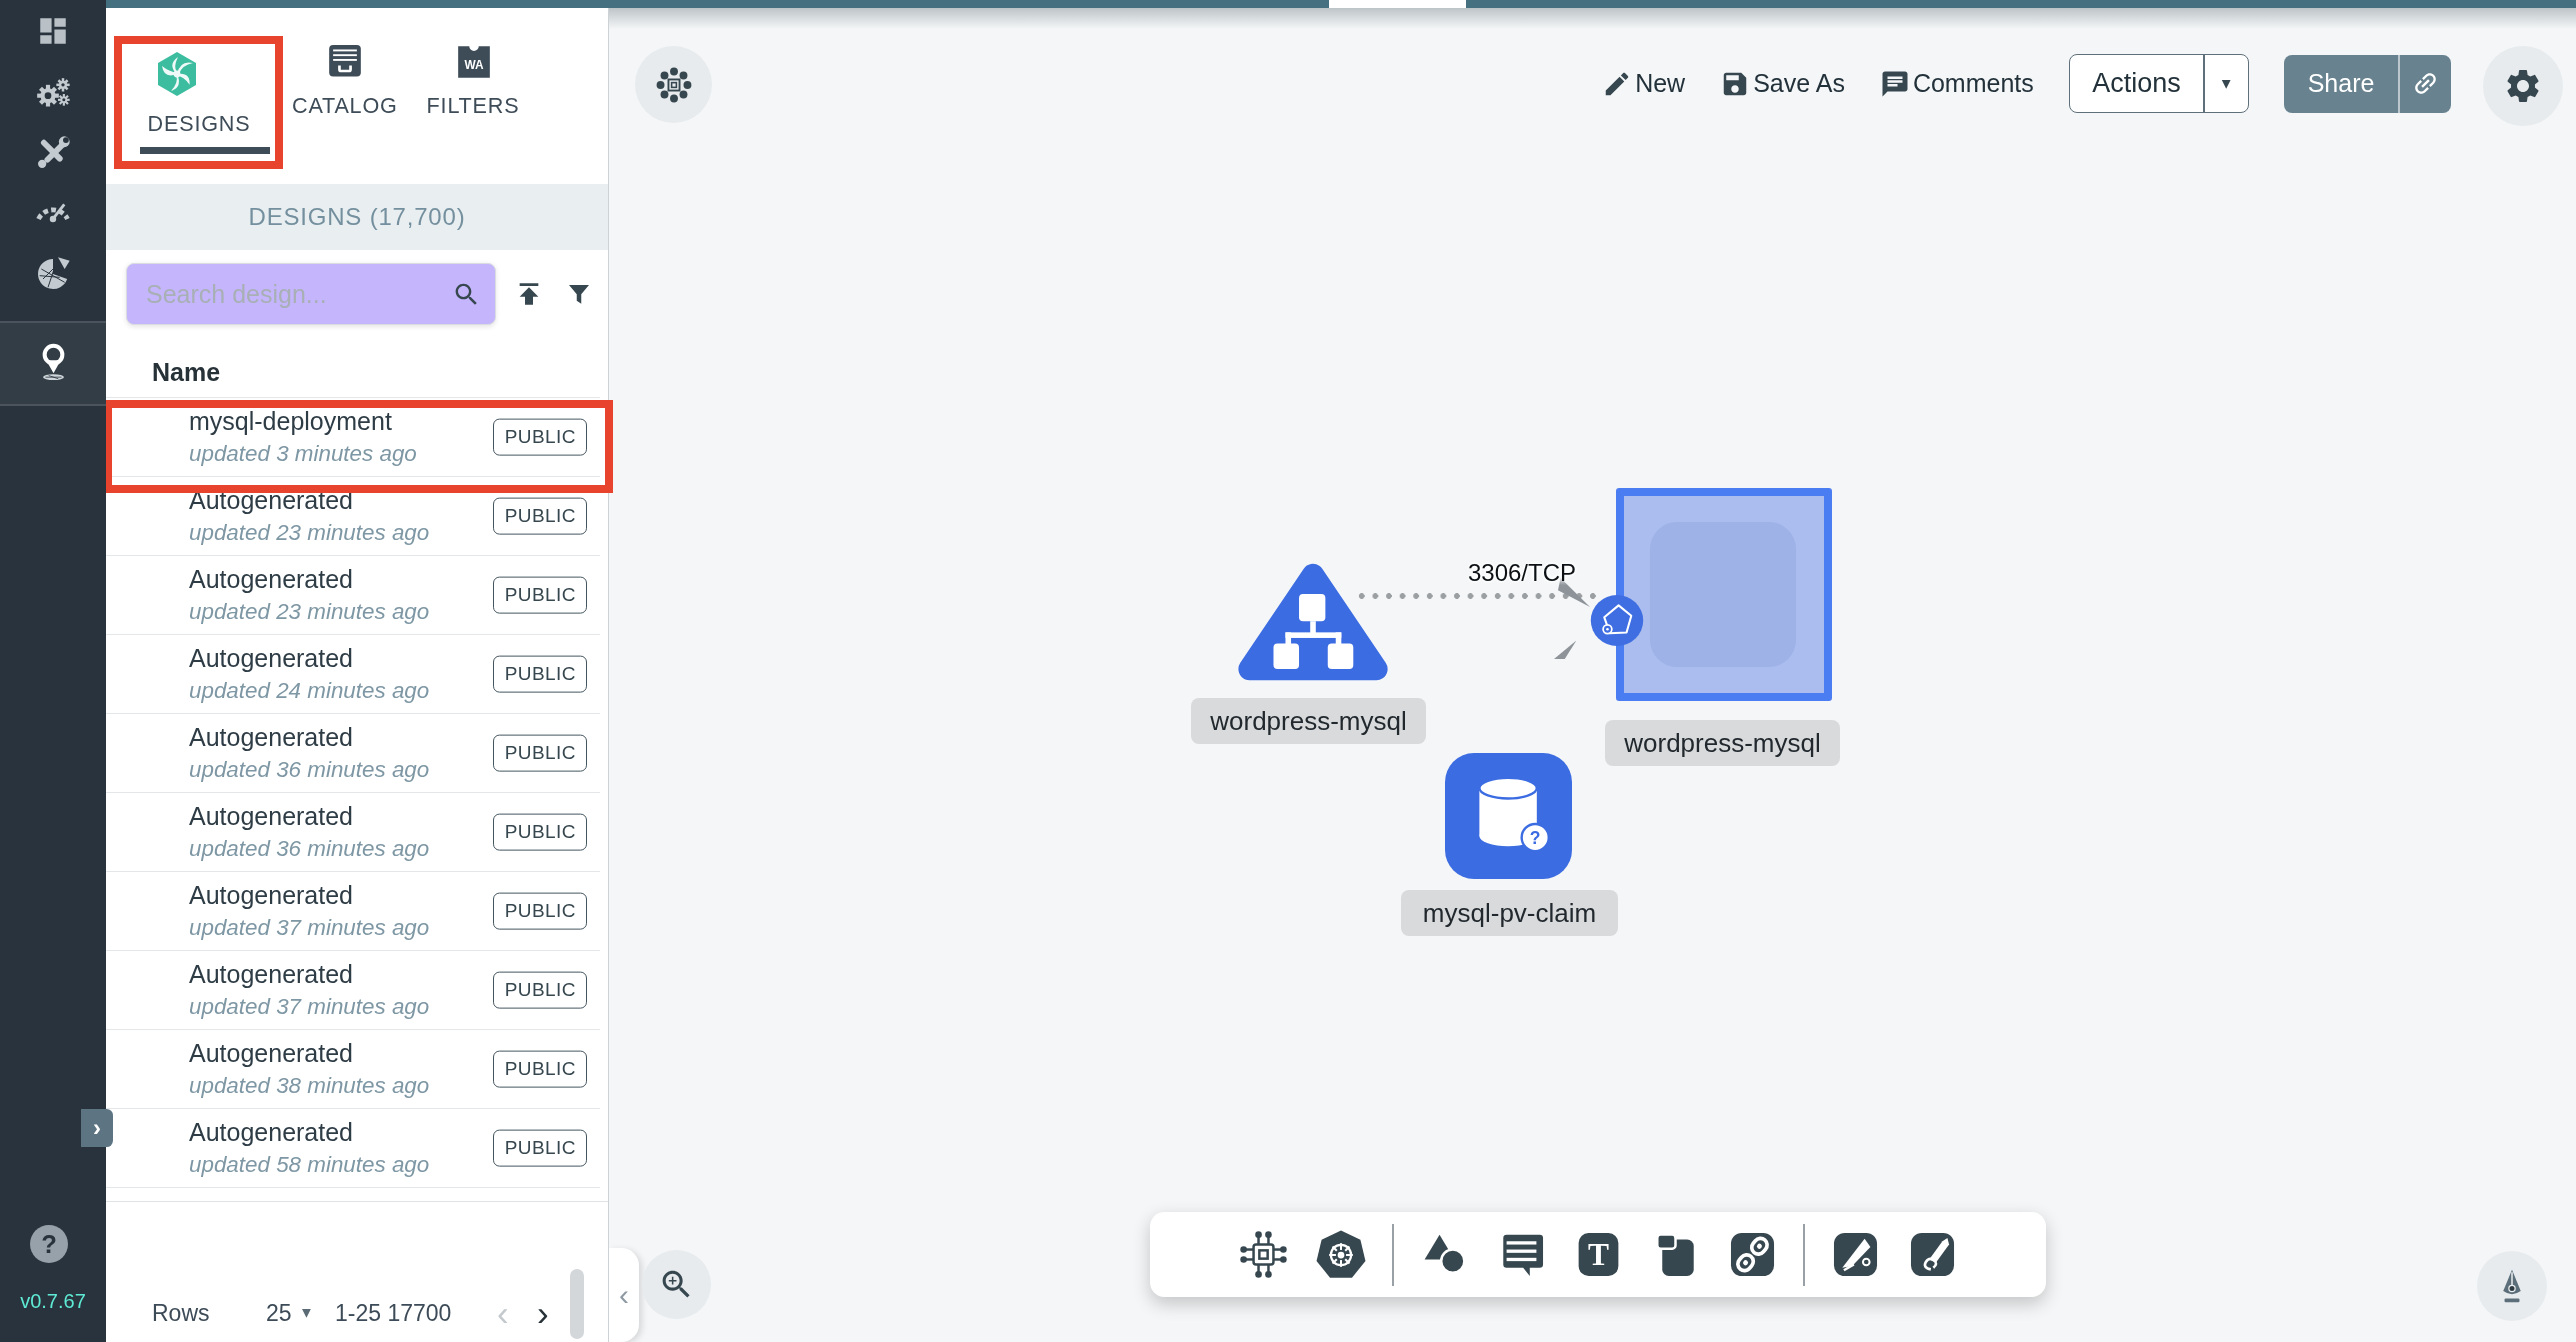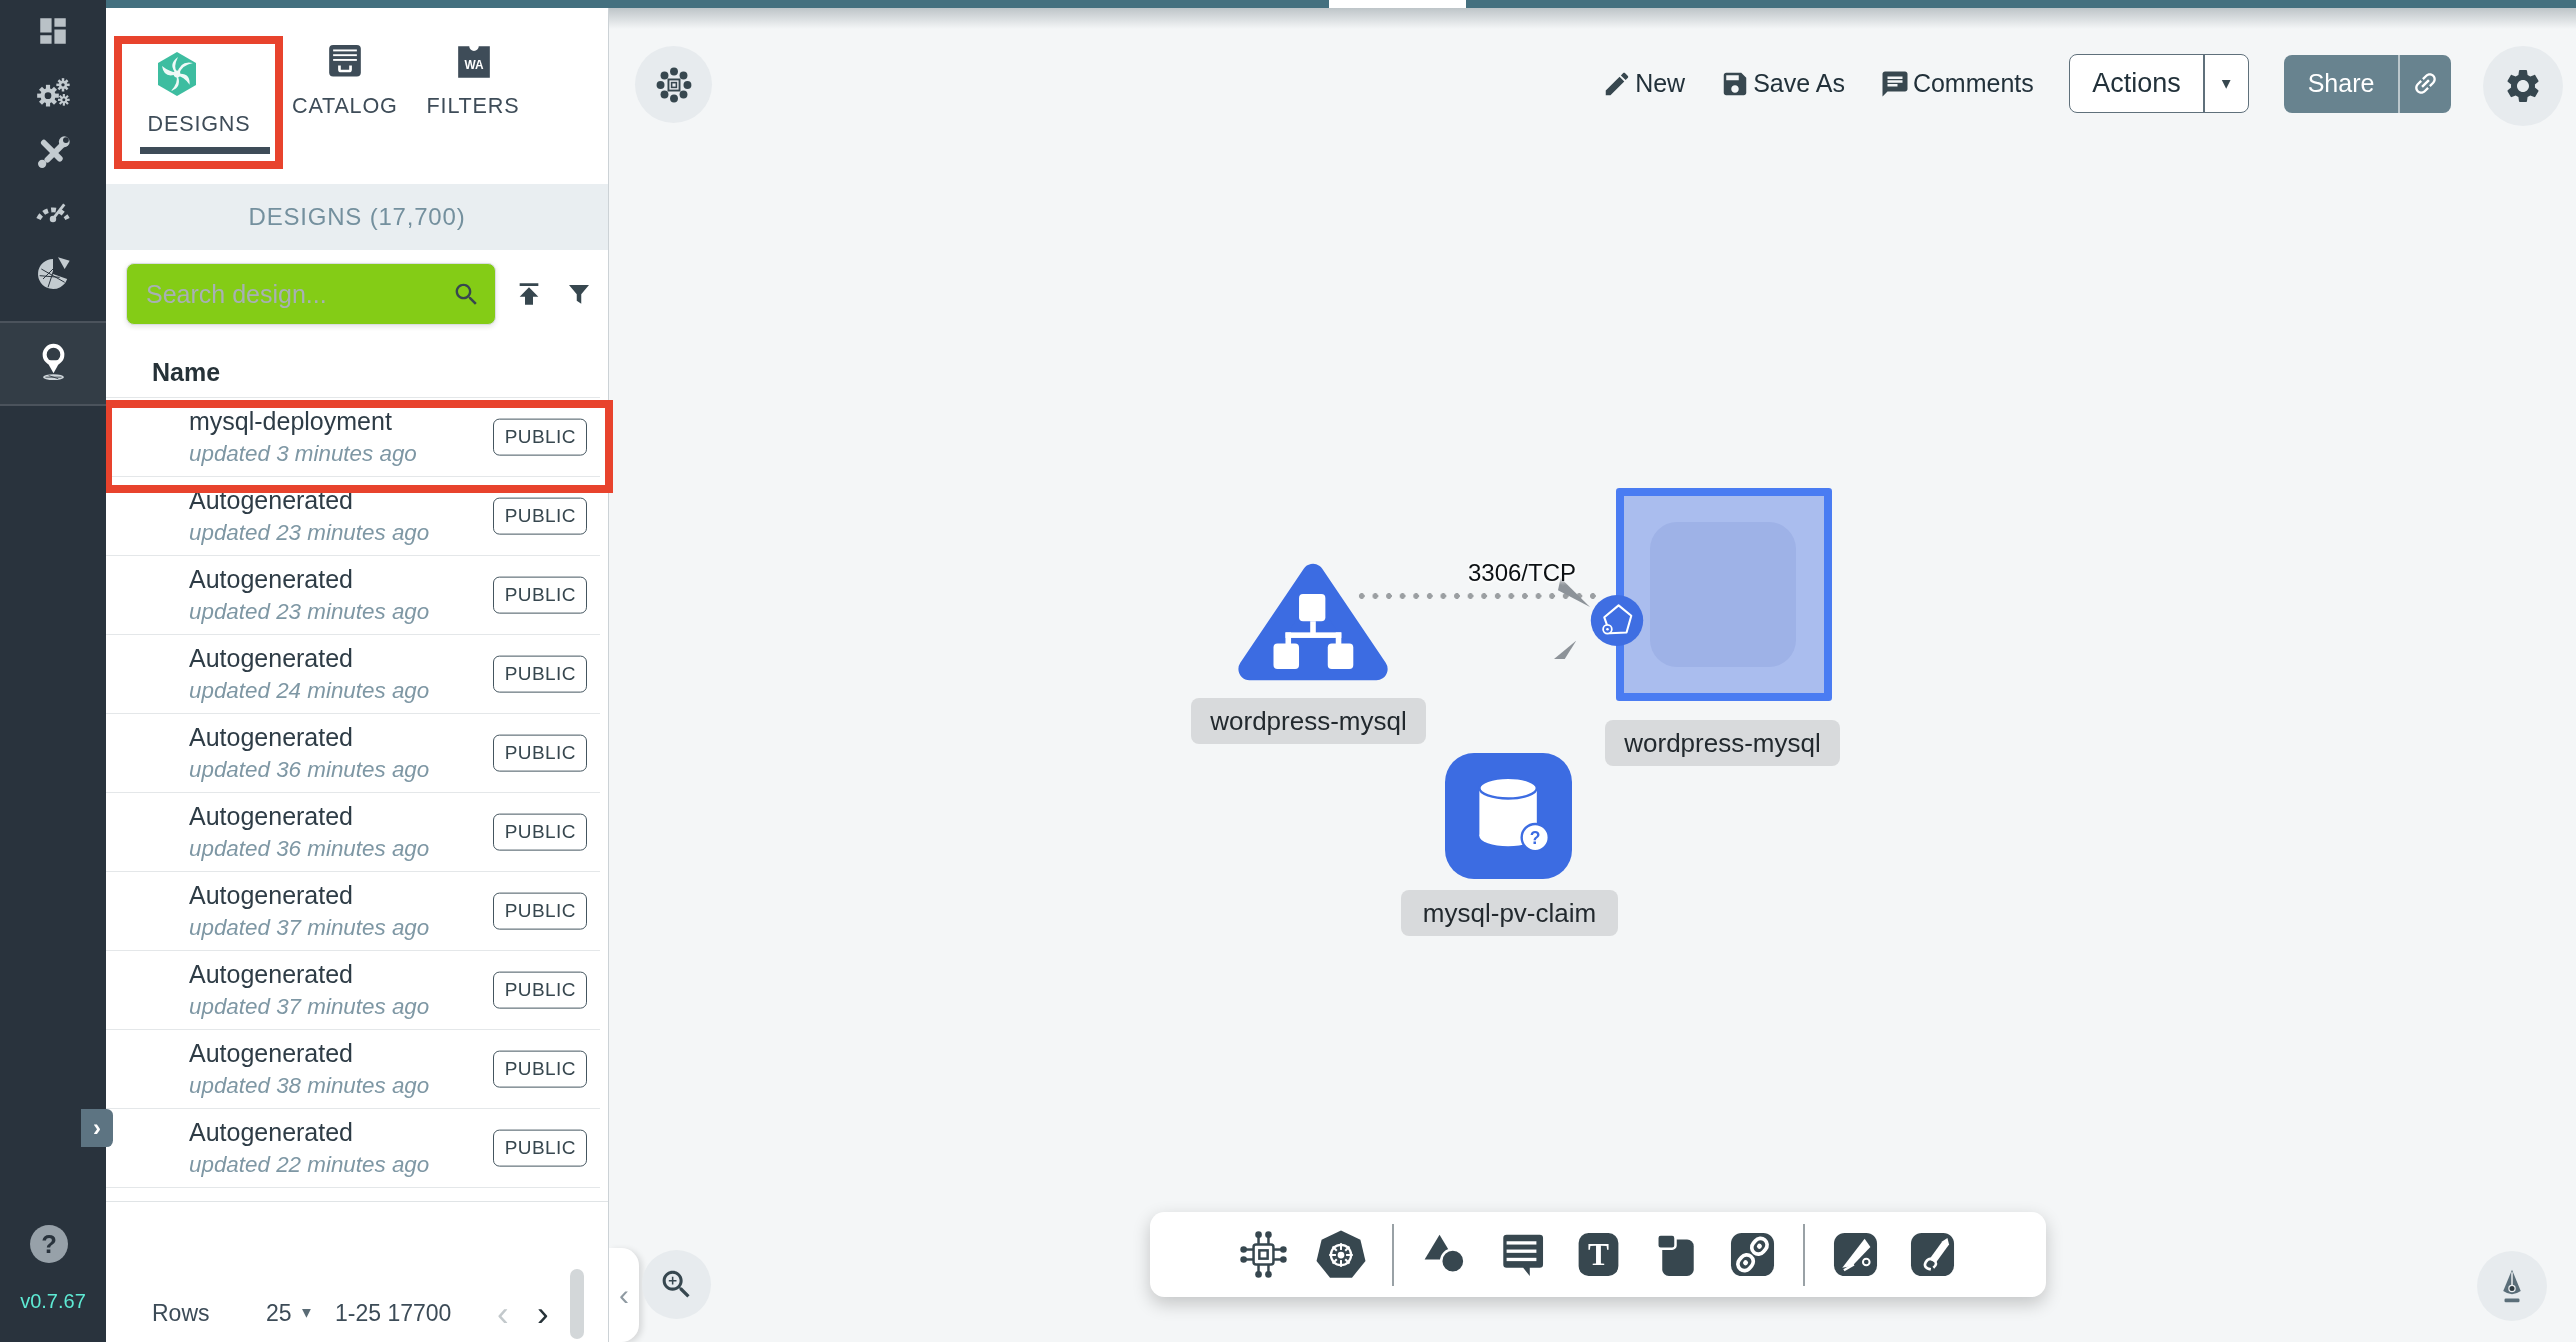--- a/index.html
+++ b/index.html
@@ -22,21 +22,21 @@
   #version { left:0; top:1290px; width:106px; text-align:center; color:#5eead4; font-size:20px; }
 
   
   #panel { left:106px; top:0; width:503px; height:1342px; background:#fff;
            border-right:0.8px solid #ccd2d6; z-index:10; }
   .tab-label { position:absolute; text-align:center; font-size:21.6px; letter-spacing:0.8px; color:#3e4c58; }
   #designs-underline { left:140px; top:147px; width:130px; height:7.2px; background:#3e4c58; }
   #panel-band { left:106px; top:184px; width:502px; height:66px; background:#e9eef1;
     display:flex; align-items:center; justify-content:center; font-size:24px;
     letter-spacing:0.8px; color:#74909e; z-index:11; }
-  #search-box { left:126px; top:263px; width:370px; height:62px; background:#84cc16;
+  #search-box { left:126px; top:263px; width:370px; height:62px; background:#c4b5fd;
     border:0.8px solid #d9dde0; border-radius:8px; box-shadow:0 1.6px 4.8px rgba(0,0,0,.10);
     display:flex; align-items:center; padding:0 14.4px 0 19px; z-index:11; }
   #search-box input { flex:1; border:none; outline:none; font-size:25px; color:#333;
     font-family:"Liberation Sans",sans-serif; background:transparent; min-width:0; }
   #search-box input::placeholder { color:#a8b0b5; }
   #name-col { left:152px; top:358px; font-size:25px; font-weight:bold; color:#263238; z-index:11; }
   #rows-wrap { left:106px; top:397px; width:494px; z-index:11; border-top:0.8px solid #e4e7e9; }
   .lrow { position:relative; height:79px; border-bottom:0.8px solid #e4e7e9;
     display:flex; align-items:center;padding-left:37px; }
   .lrow-text { margin-left:46px; display:flex; flex-direction:column; gap:4.8px; }
@@ -323,21 +323,21 @@
     <div class="lrow-text">
       <div class="lrow-name">Autogenerated</div>
       <div class="lrow-sub">updated 38 minutes ago</div>
     </div>
     <span class="pub">PUBLIC</span>
   </div>
 
   <div class="lrow">
     <div class="lrow-text">
       <div class="lrow-name">Autogenerated</div>
-      <div class="lrow-sub">updated 22 minutes ago</div>
+      <div class="lrow-sub">updated 58 minutes ago</div>
     </div>
     <span class="pub">PUBLIC</span>
   </div>
 </div>
 
 <div class="red-box" style="left:104px;top:400px;width:509px;height:93px"></div>
 
 <div class="abs" id="footer-line"></div>
 <div class="foot-txt" style="left:152px;top:1300px">Rows</div>
 <div class="foot-txt" style="left:266px;top:1300px">25</div>

